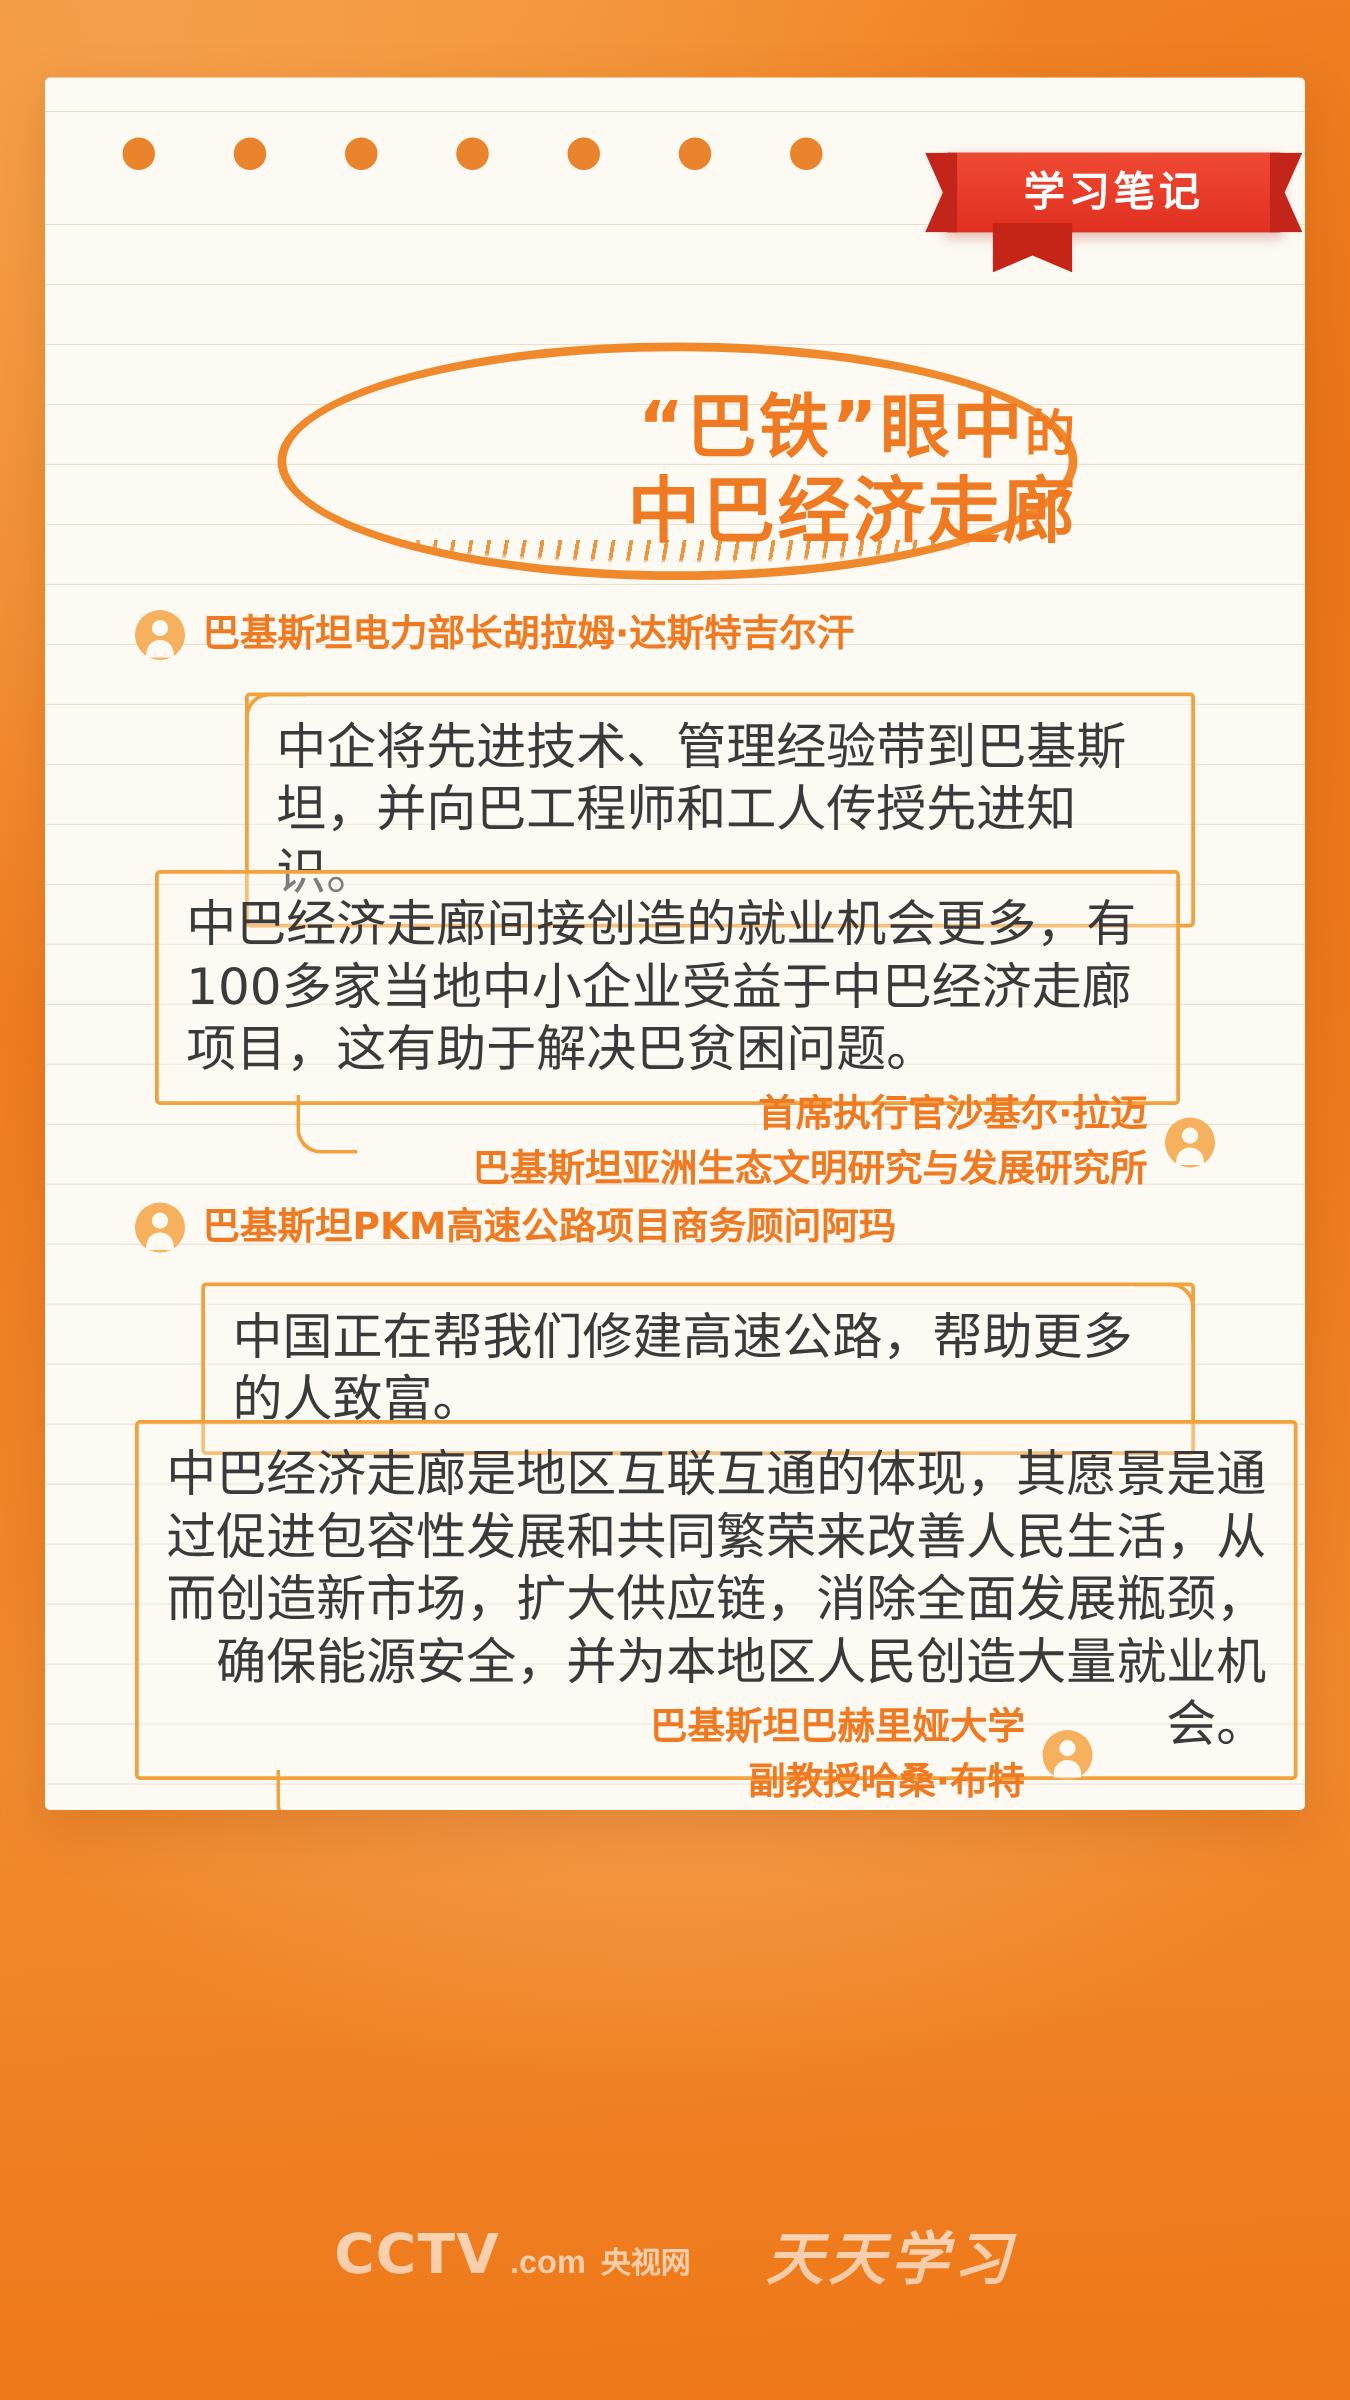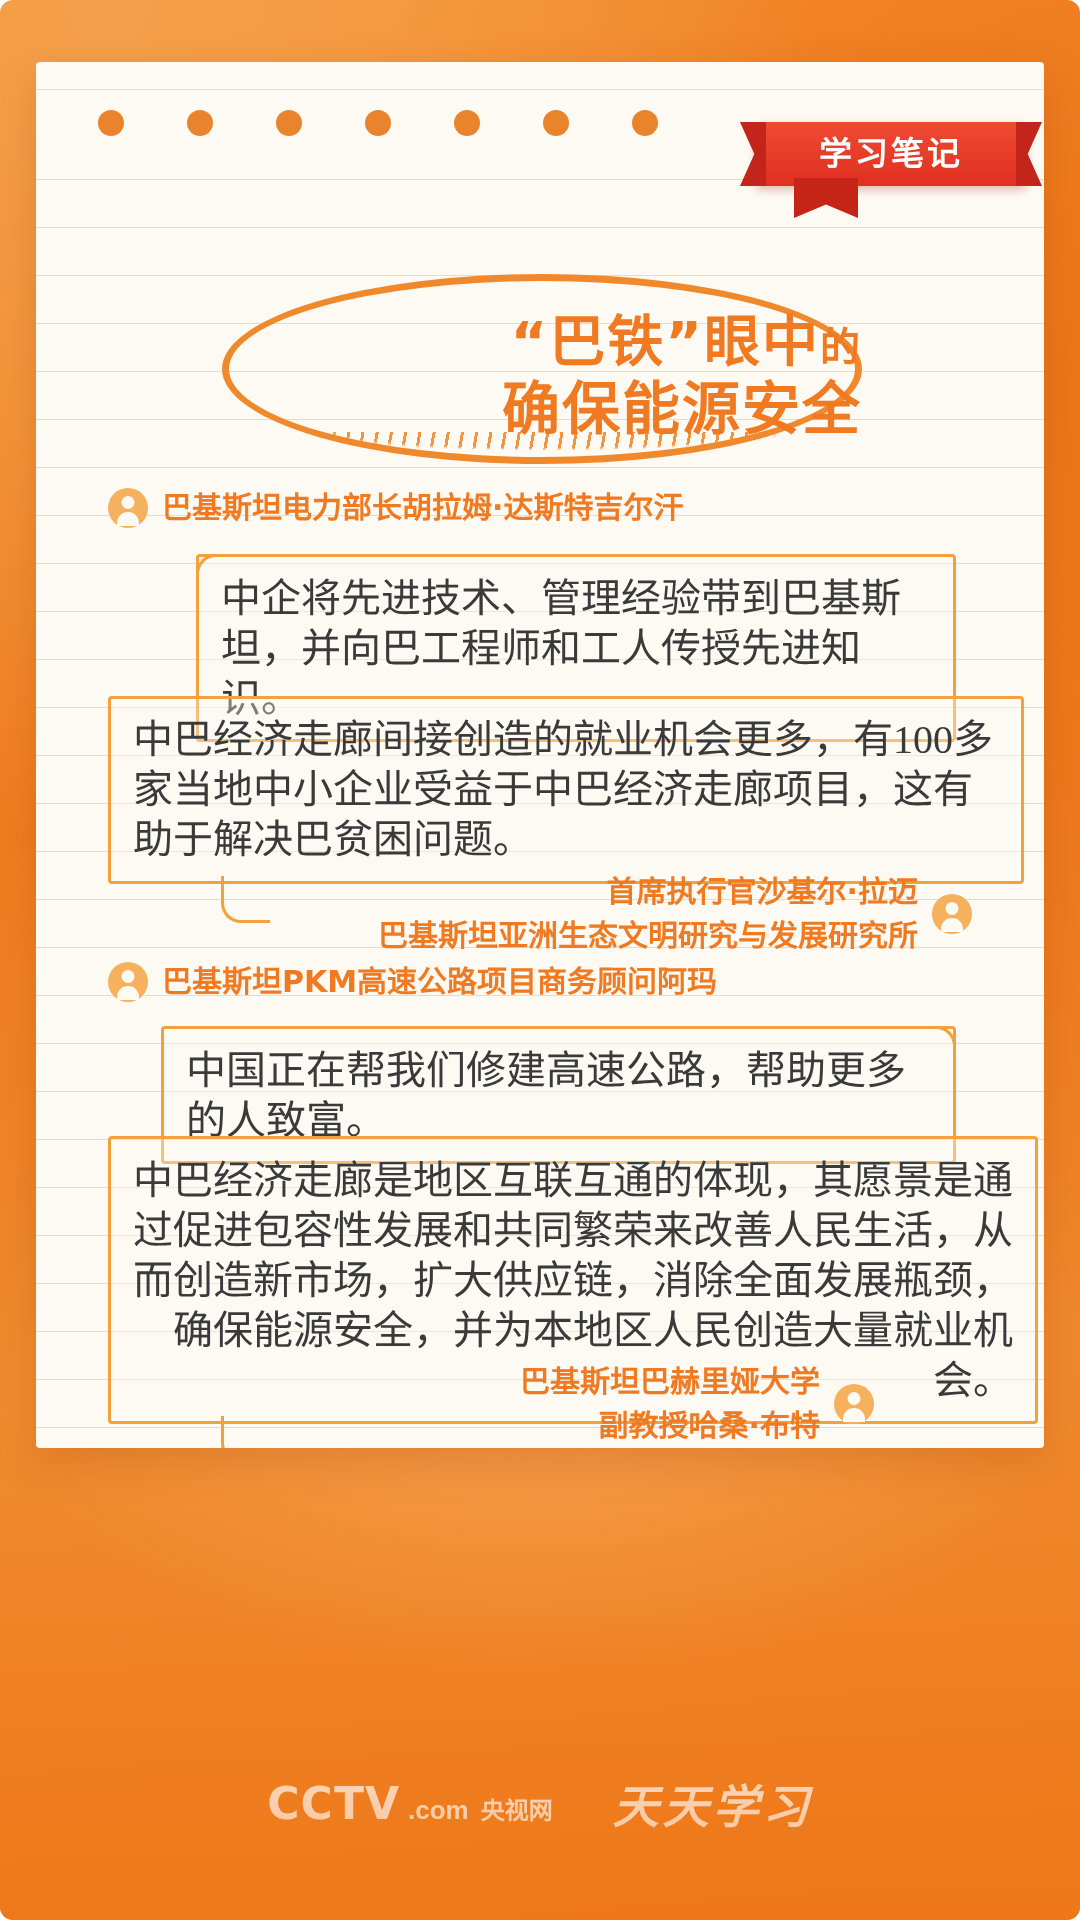--- a/index.html
+++ b/index.html
@@ -16,21 +16,20 @@
   
   .poster {
     position: relative;
     width: 1080px;
     height: 1920px;
     background:
       radial-gradient(120% 80% at 10% 0%, #f4a04a 0%, rgba(244,160,74,0) 55%),
       radial-gradient(120% 90% at 100% 20%, #ec7519 0%, rgba(236,117,25,0) 60%),
       linear-gradient(175deg, #f59233 0%, #ef7c20 40%, #f08a2e 70%, #ee7a1c 100%);
     overflow: hidden;
-    border-radius: 13px;
   }
   .poster:before {
     content: "";
     position: absolute;
     left: -120px; top: 980px;
     width: 1320px; height: 760px;
     background: radial-gradient(60% 60% at 50% 50%, rgba(255,190,120,0.45) 0%, rgba(255,190,120,0) 70%);
     pointer-events: none;
   }
   .poster:after {
@@ -289,35 +288,35 @@
       <div class="tail-l"></div>
       <div class="notch-l"></div>
       <div class="notch-r"></div>
       <div class="label">学习笔记</div>
     </div>
 
     <div class="title-wrap">
       <div class="title-oval"></div>
       <div class="hatch"></div>
       <div class="title-l1"><span>“巴铁”眼中</span><span class="small">的</span></div>
-      <div class="title-l2">确保能源安全</div>
+      <div class="title-l2">中巴经济走廊</div>
     </div>
 
     <div class="speaker" style="left:72px; top:426px;">
       <span class="avatar"></span>
       <span class="speaker-lines">
         <span class="ln">巴基斯坦电力部长胡拉姆·达斯特吉尔汗</span>
       </span>
     </div>
     <div class="quote" style="left:160px; top:492px; width:760px;">
       <span class="txt">中企将先进技术、管理经验带到巴基斯坦，并向巴工程师和工人传授先进知识。</span>
       <span class="tail tl" style="left:-3px; top:-3px; height:44px;"></span>
     </div>
 
-    <div class="quote" style="left:72px; top:634px; width:916px;font-family:Liberation Serif, serif;">
+    <div class="quote" style="left:88px; top:634px; width:820px;">
       <span class="txt">中巴经济走廊间接创造的就业机会更多，有100多家当地中小企业受益于中巴经济走廊项目，这有助于解决巴贫困问题。</span>
       <span class="tail" style="left:110px; bottom:-42px; height:44px;"></span>
     </div>
     <div class="speaker right" style="right:72px; top:810px;">
       <span class="speaker-lines right-al">
         <span class="ln">首席执行官沙基尔·拉迈</span>
         <span class="ln">巴基斯坦亚洲生态文明研究与发展研究所</span>
       </span>
       <span class="avatar"></span>
     </div>

